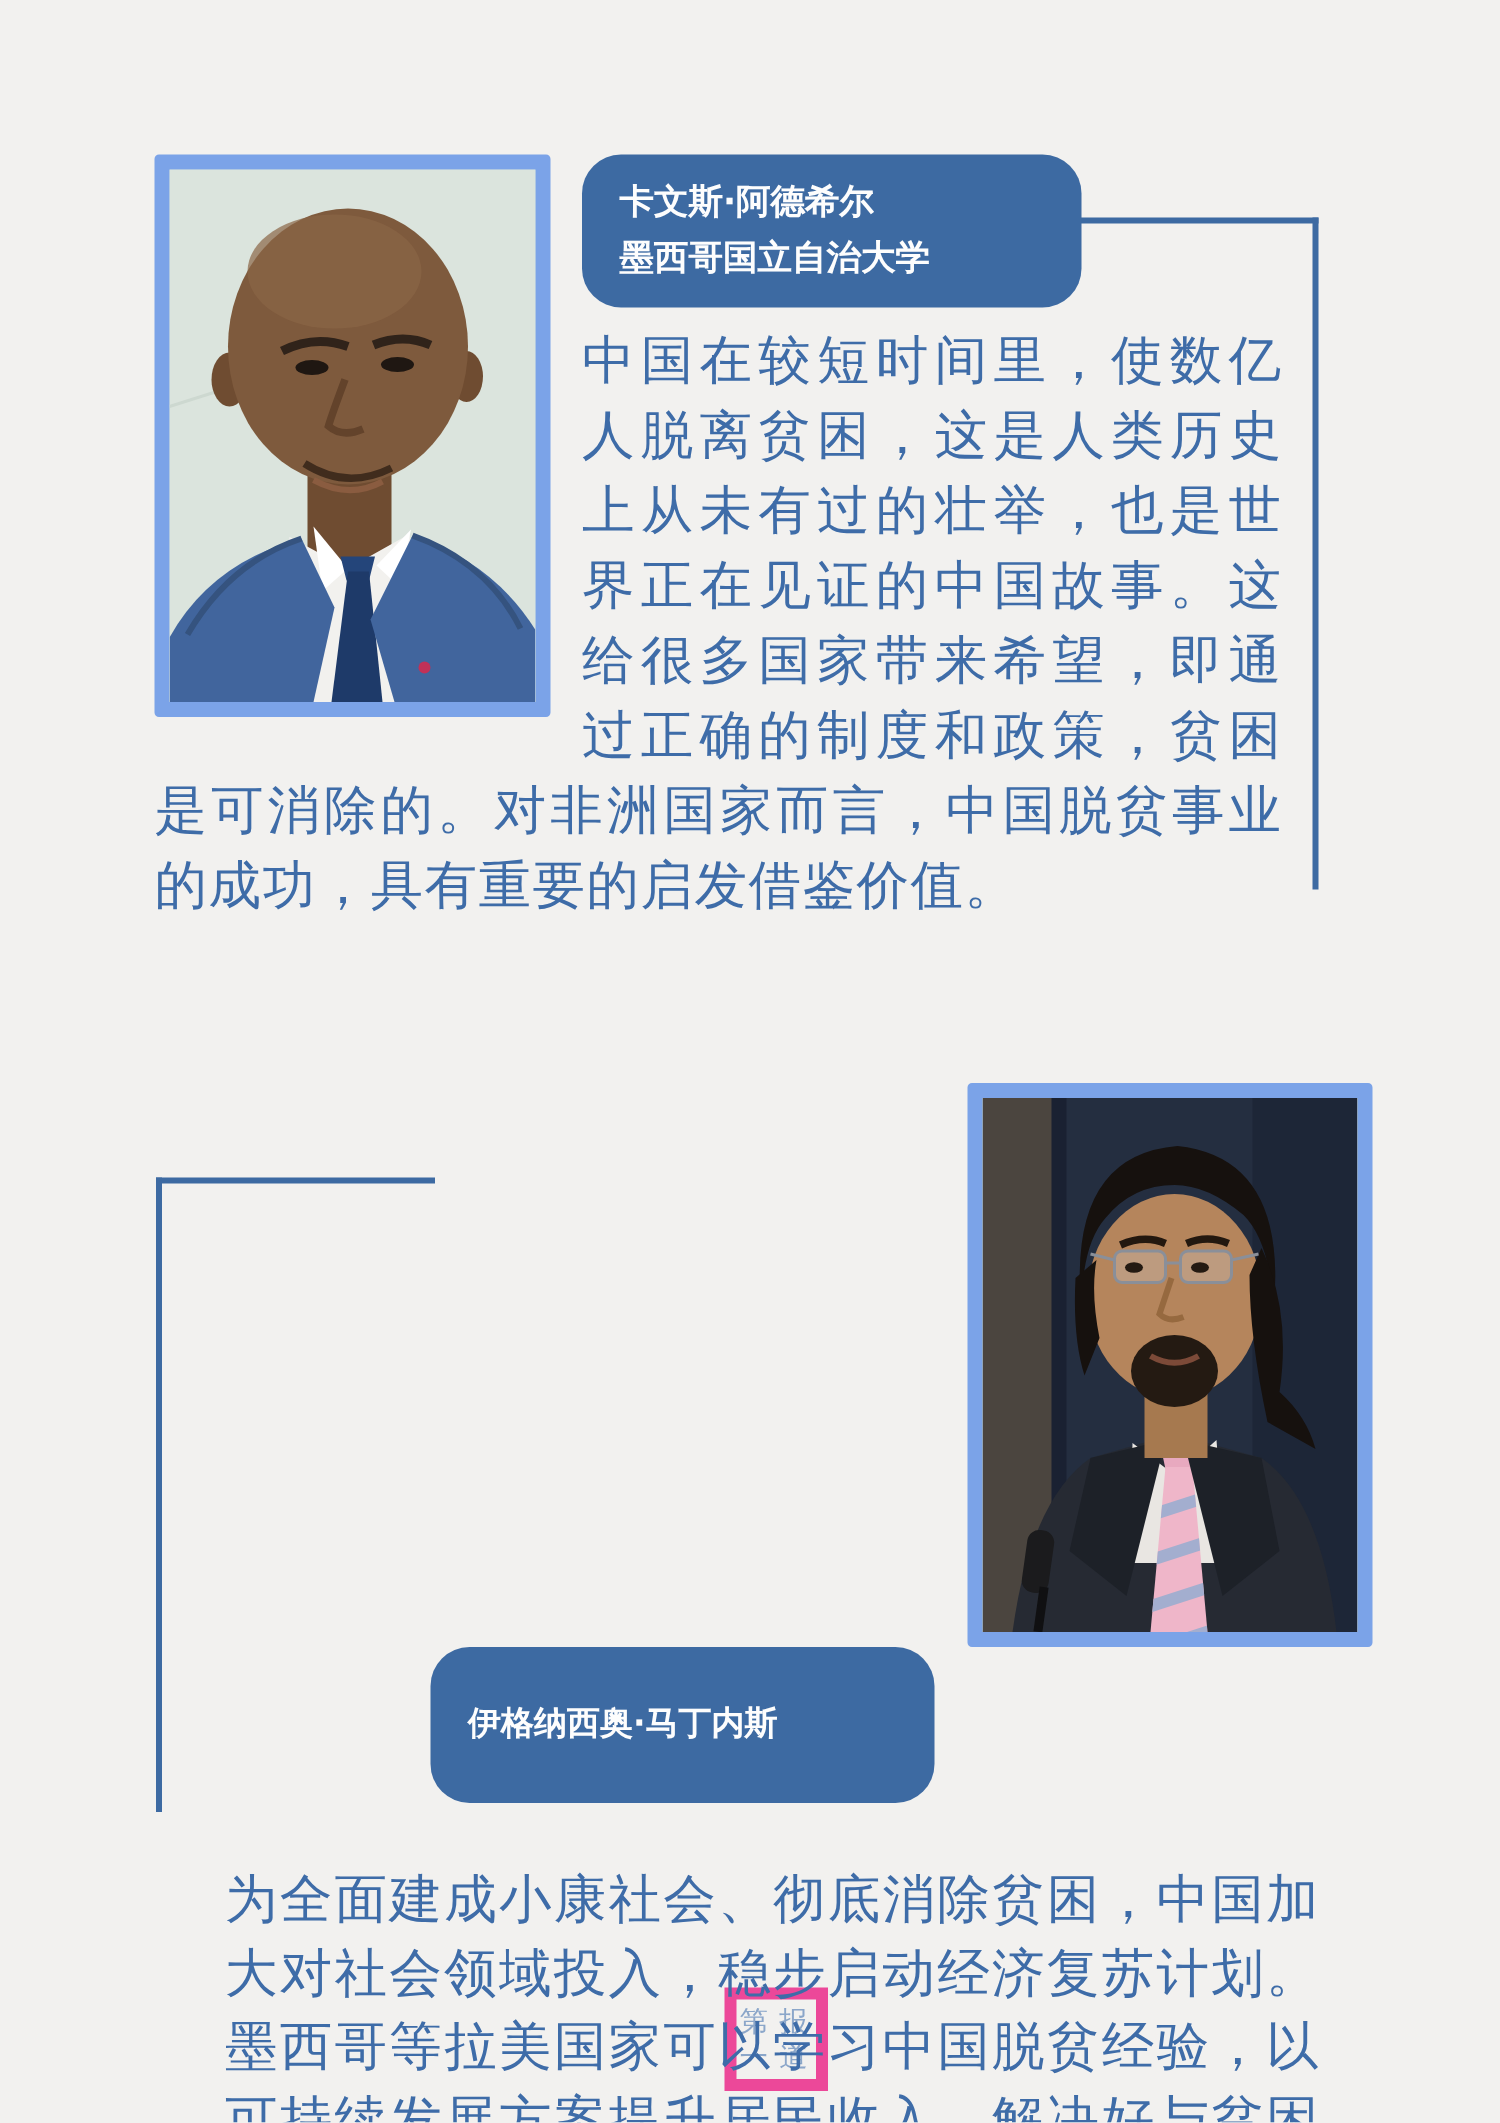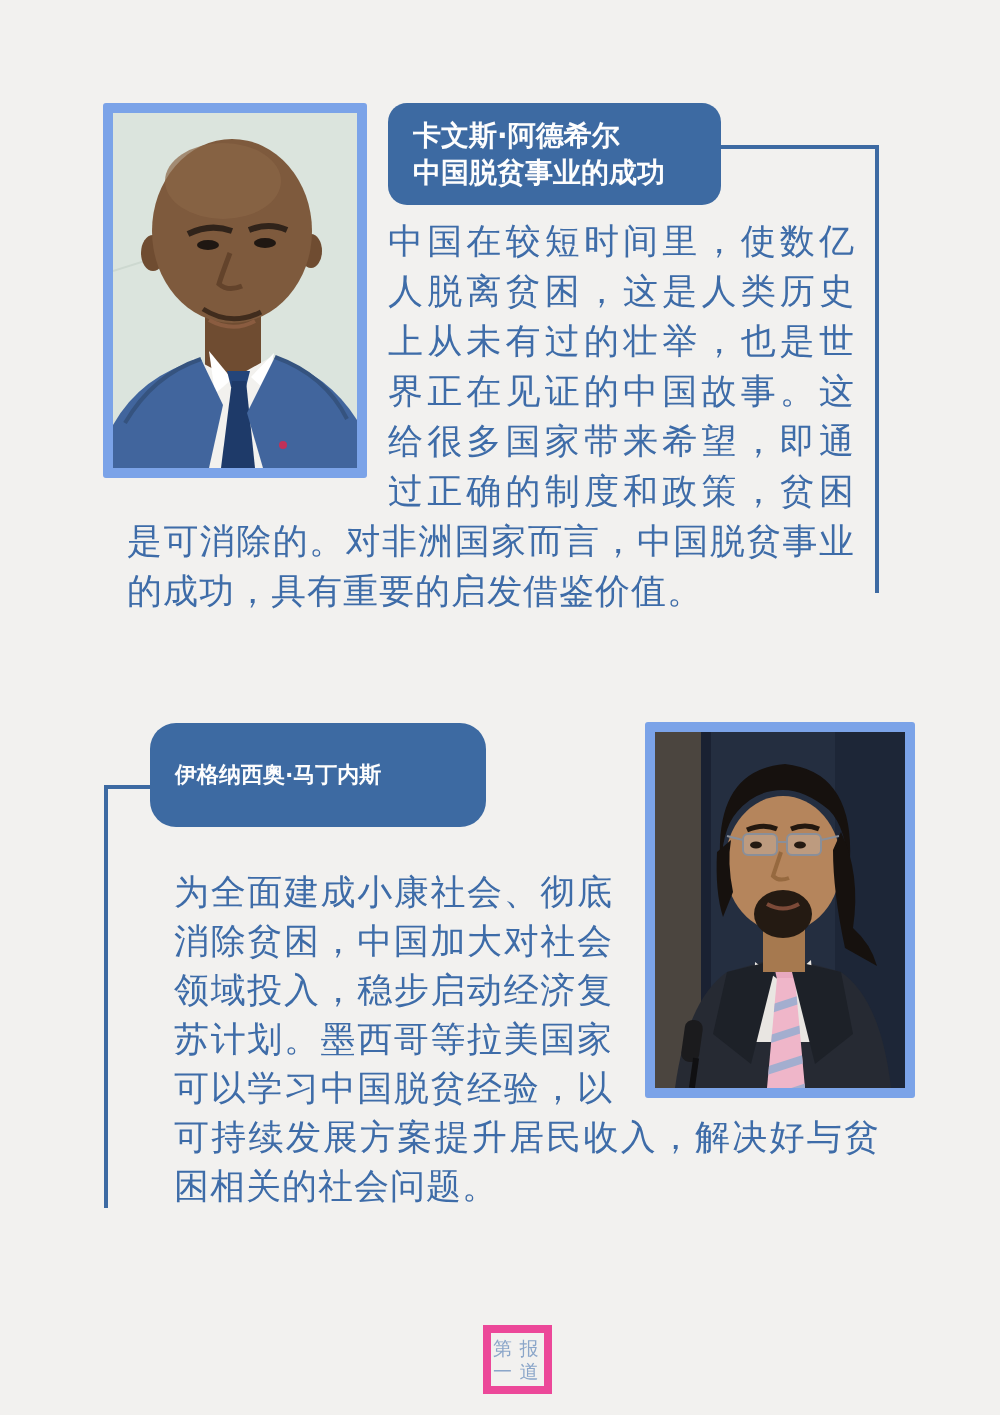--- a/index.html
+++ b/index.html
@@ -30,28 +30,28 @@
   .photo2{float:right;width:250px;height:356px;margin-left:32px;margin-right:-35px;}
   .photo-frame svg{display:block;}
   
   .badge-row{float:left;width:467px;height:113px;}
   .badge{
     background:#3d6aa2;border-radius:26px;color:#fdfdfd;
     display:flex;flex-direction:column;justify-content:center;
     padding-left:25px;box-sizing:border-box;
     font-family:"DejaVu Sans","Liberation Sans",sans-serif;
   }
-  .badge1{width:333px;height:102px;font-size:28px;line-height:37px;font-weight:600;border-radius:19px;}
+  .badge1{width:333px;height:102px;font-size:23px;line-height:37px;font-weight:600;}
   .badge2{width:336px;height:104px;font-size:22px;line-height:30px;font-weight:600;
-    margin-top:1px;margin-bottom:41px;}
+    margin-left:137px;margin-top:1px;margin-bottom:41px;}
   
   .quote{
     margin:0;color:#3e6ca8;font-size:35px;letter-spacing:1px;
     font-family:"DejaVu Serif","Liberation Serif",serif;
-    text-align:justify;text-justify:inter-ideograph;padding-left:24px;
+    text-align:justify;text-justify:inter-ideograph;
   }
   .q1{line-height:50px;}
   .q2{line-height:49px;}
   
   .logo-box{
     position:absolute;left:483px;top:1325px;width:53px;height:53px;
     border:8px solid #ec4899;box-sizing:content-box;
     display:flex;flex-direction:row;justify-content:center;align-items:center;
   }
   .logo-line{
@@ -92,21 +92,21 @@
         <path d="M0 355 L0 312 Q28 262 88 246 L110 292 L96 355 Z" fill="#41659d"></path>
         <path d="M244 355 L244 307 Q216 262 162 244 L134 300 L150 355 Z" fill="#41659d"></path>
         <path d="M88 246 Q40 262 12 310" stroke="#35537f" stroke-width="4" fill="none"></path>
         <path d="M162 244 Q212 262 234 306" stroke="#35537f" stroke-width="4" fill="none"></path>
         <circle cx="170" cy="332" r="4" fill="#c13158"></circle>
       </svg>
     </figure>
     <div class="badge-row">
       <div class="badge badge1">
         <div class="badge-name">卡文斯·阿德希尔</div>
-        <div class="badge-title">中国脱贫事业的成功</div>
+        <div class="badge-title">墨西哥国立自治大学</div>
       </div>
     </div>
     <p class="quote q1">中国在较短时间里，使数亿人脱离贫困，这是人类历史上从未有过的壮举，也是世界正在见证的中国故事。这给很多国家带来希望，即通过正确的制度和政策，贫困是可消除的。对非洲国家而言，中国脱贫事业的成功，具有重要的启发借鉴价值。</p>
   </section>
 
   <div class="angle angle-left"></div>
 
   <section class="quote-section s2">
     <figure class="photo-frame photo2">
       <svg width="250" height="356" viewBox="0 0 250 356">

